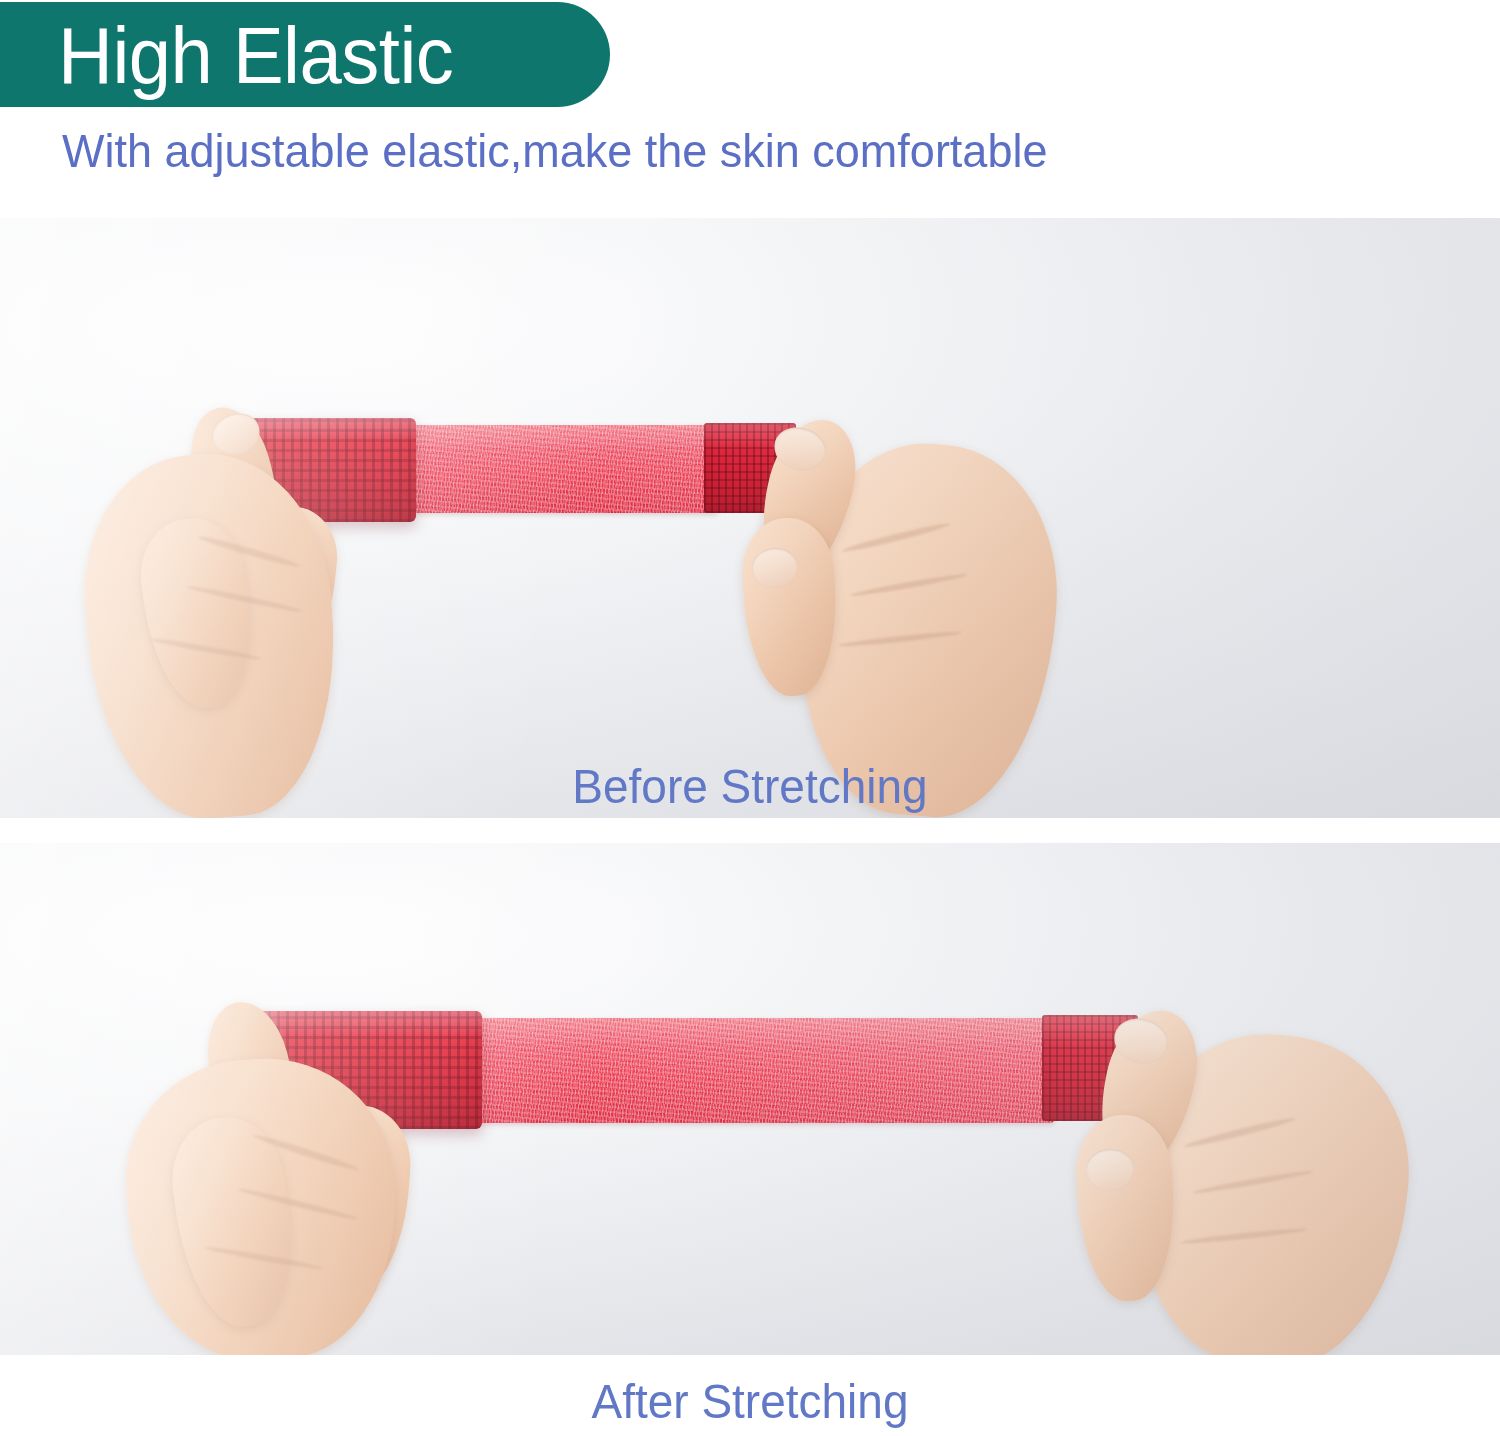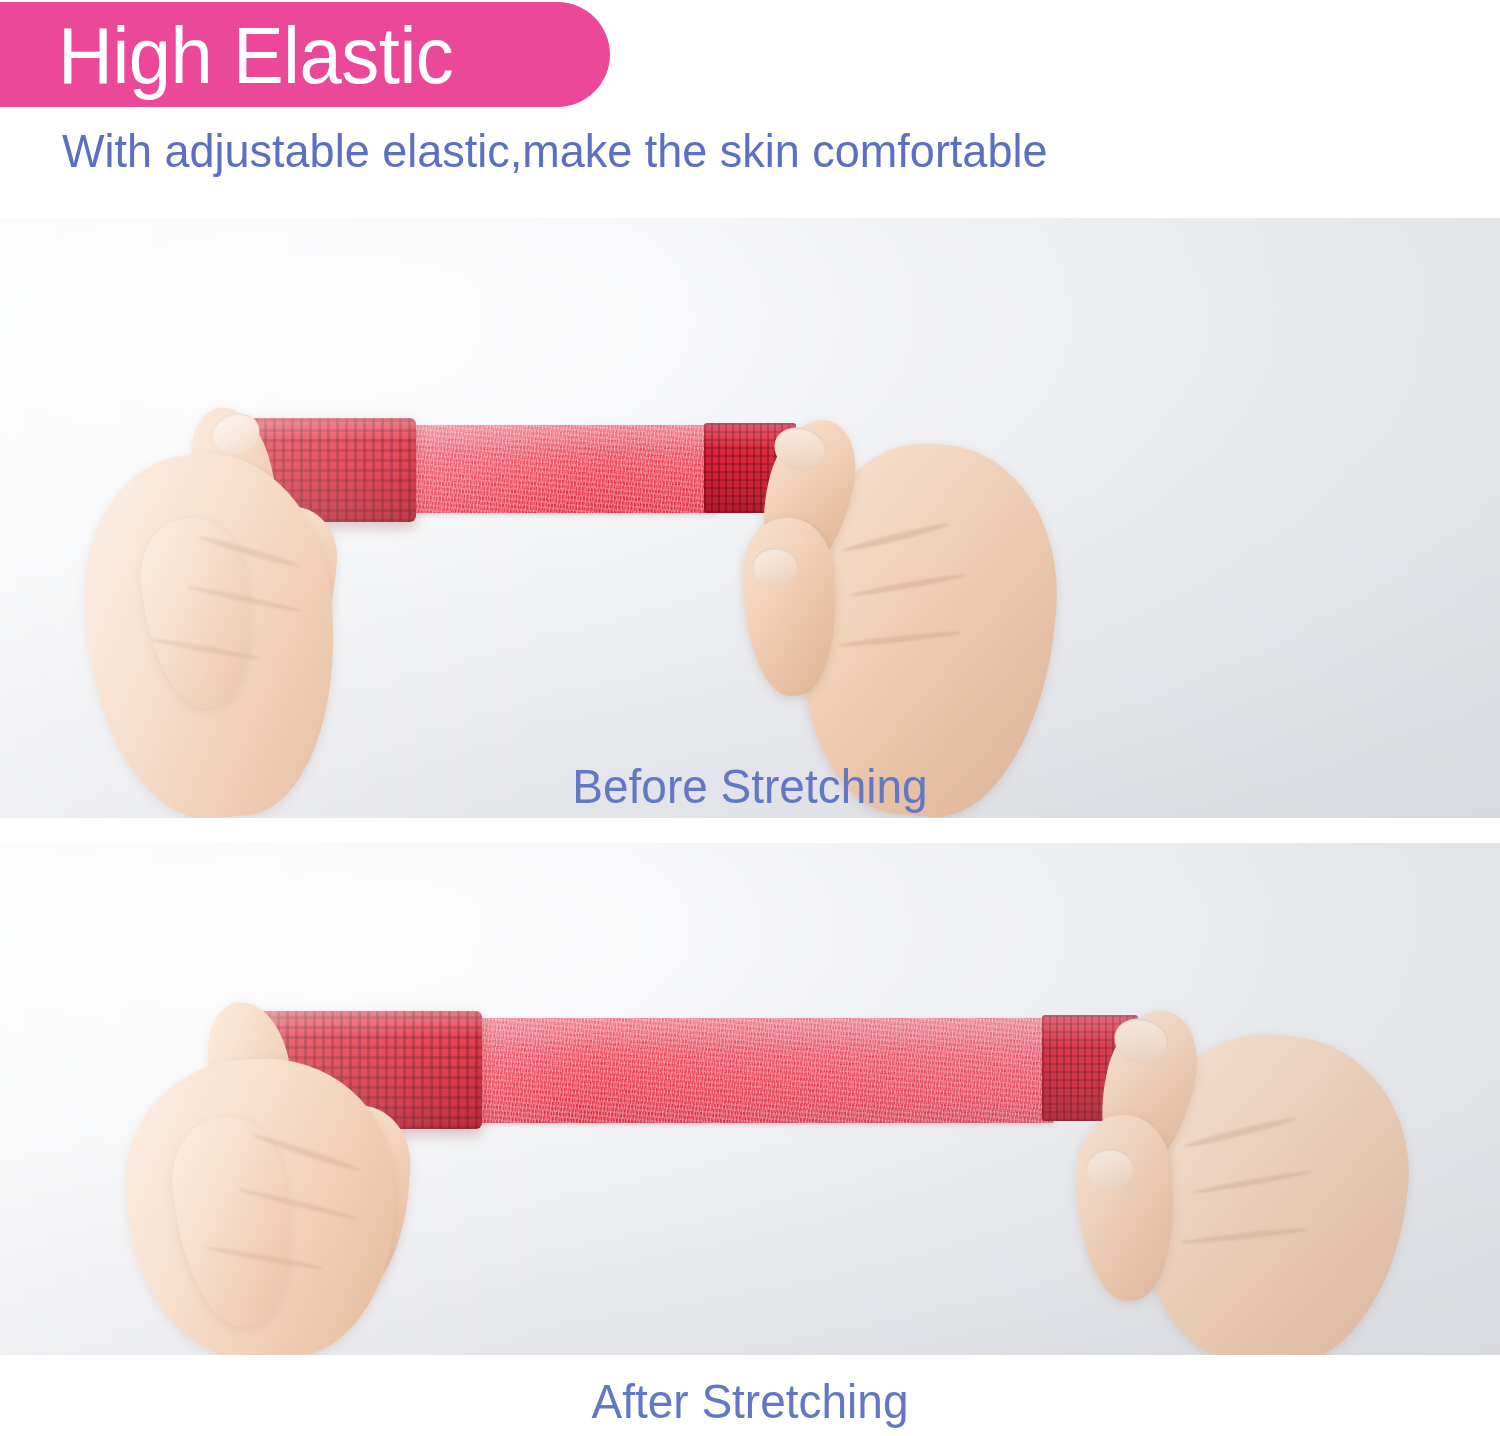--- a/index.html
+++ b/index.html
@@ -8,21 +8,21 @@
     background:#ffffff;
     font-family:"Liberation Sans","DejaVu Sans",sans-serif;
     overflow:hidden;position:relative;
   }
 
   
   #header{position:absolute;left:0;top:0;width:1500px;height:218px;background:#fff;}
 
   #title-badge{
     position:absolute;left:0;top:2px;width:610px;height:105px;
-    background:#ec4899;
+    background:#0f766e;
     border-radius:0 60px 60px 0;
     display:flex;align-items:center;
   }
   #title-text{
     color:#ffffff;font-size:76px;line-height:1;
     font-weight:400;letter-spacing:-0.5px;
     margin-left:58px;white-space:nowrap;
     transform:scaleY(1.06);
   }
 

